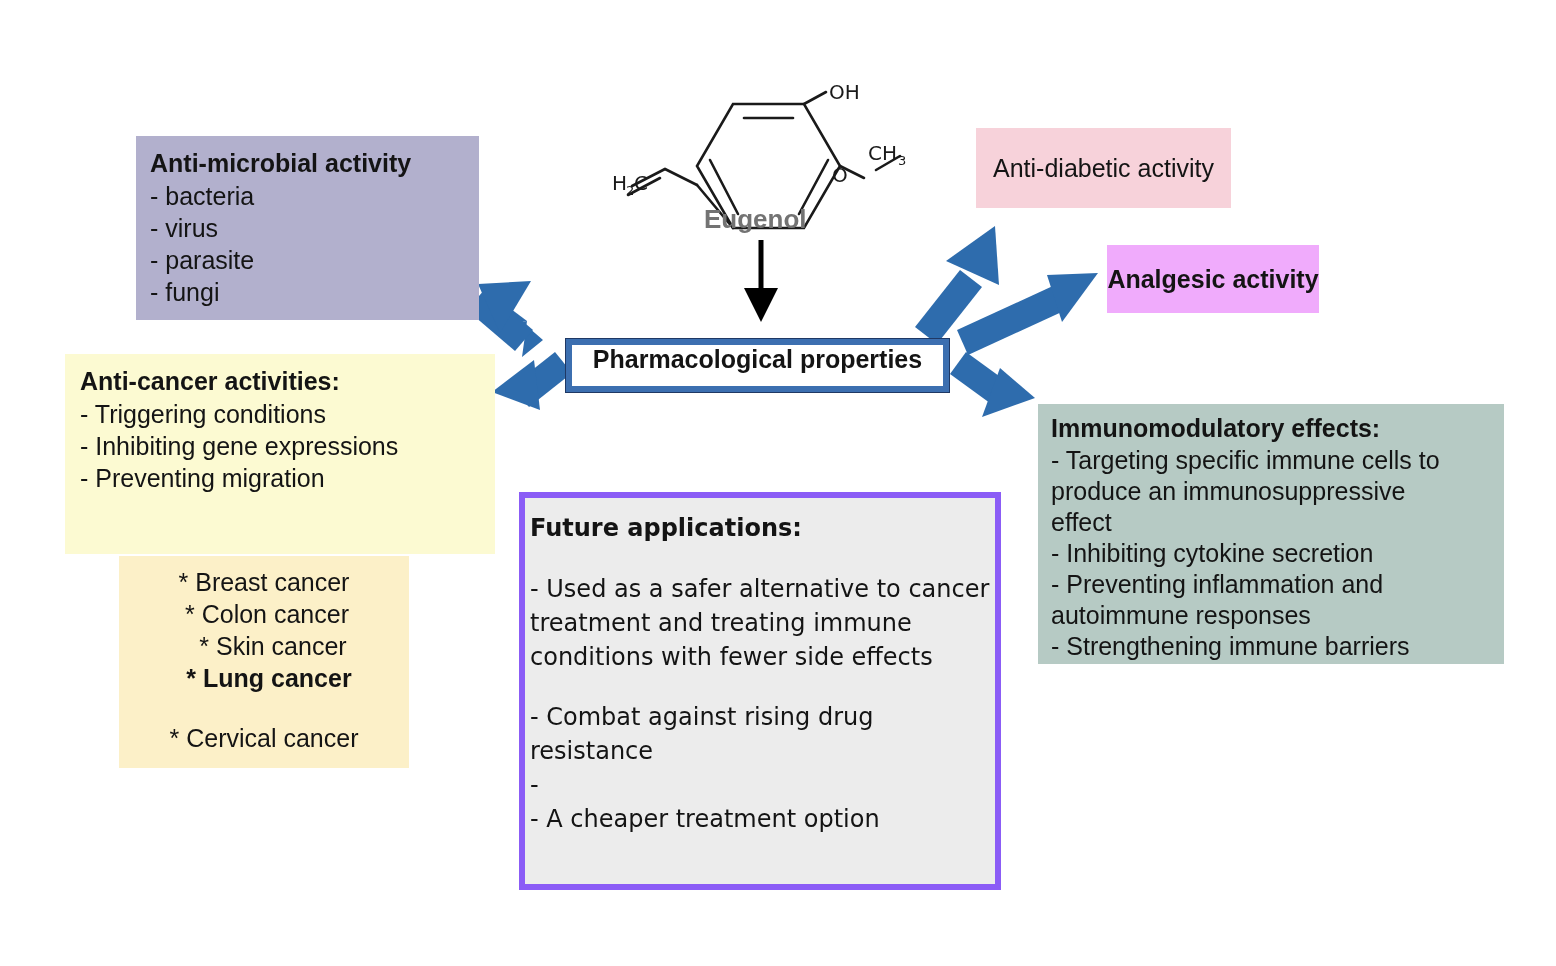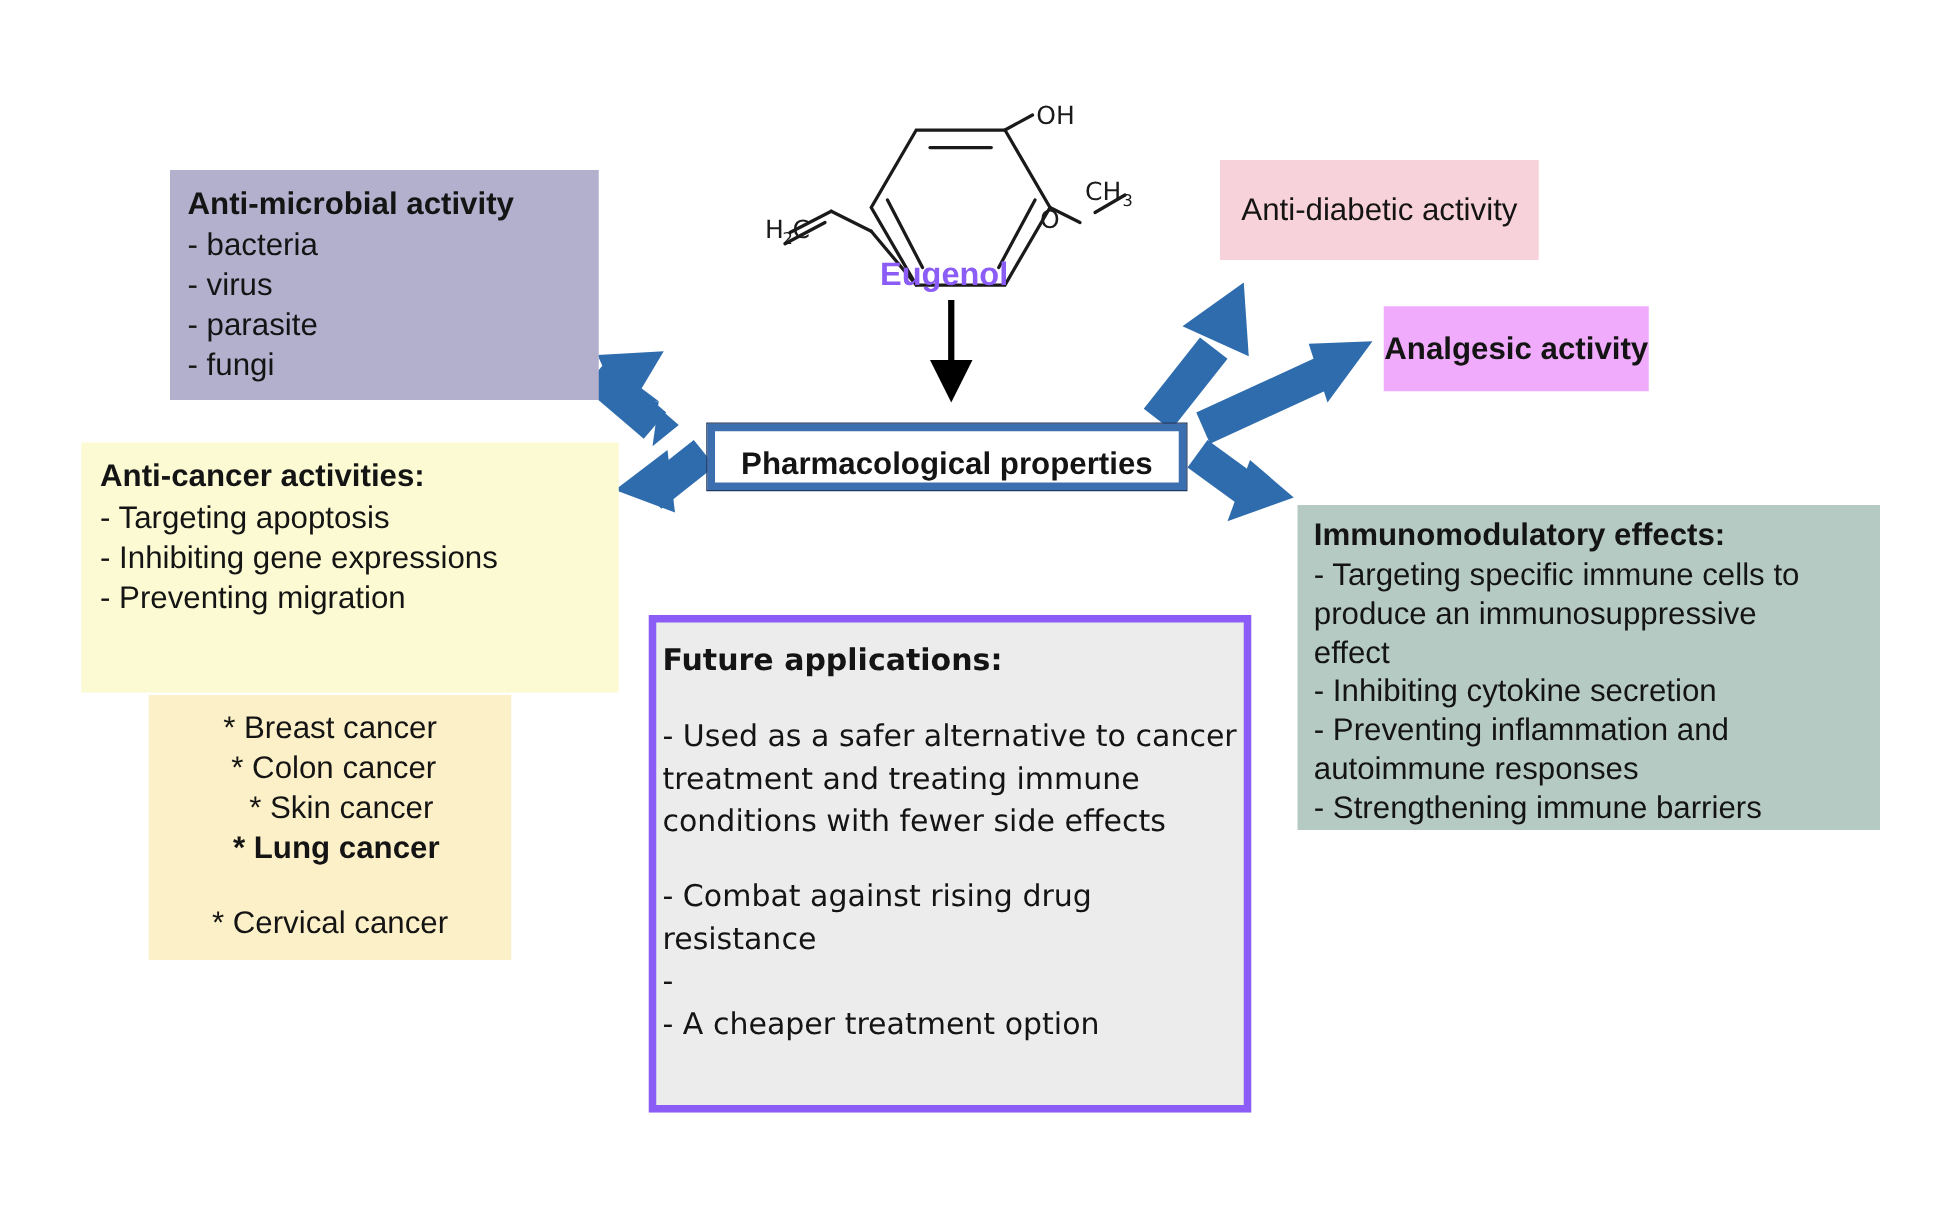--- a/index.html
+++ b/index.html
@@ -37,24 +37,24 @@
   #immuno .ttl{font-size:25px;line-height:33px;}
   
   #future{left:519px;top:492px;width:482px;height:398px;background:#ececec;
           border:6px solid #8b5cf6;padding:12px 0 0 5px;
           font-family:"DejaVu Sans",sans-serif;font-size:24px;line-height:34px;}
   #future .ttl{font-size:24px;font-weight:bold;line-height:36px;}
   #future .gap{display:block;height:26px;}
   
   #central{left:566px;top:339px;width:383px;height:53px;background:#ffffff;
            border:6px solid #3c6fb0;outline:1px solid #1f3864;
-           display:flex;align-items:flex-end;justify-content:center;}
+           display:flex;align-items:flex-start;justify-content:center;}
   #central .lbl{font-size:25px;font-weight:bold;}
   
-  #eugenol-label{left:704px;top:204px;width:160px;font-size:26px;font-weight:bold;color:#8b5cf6;}
+  #eugenol-label{left:704px;top:204px;width:160px;font-size:26px;font-weight:bold;color:#737373;}
   
   .ovl{position:absolute;left:0;top:0;width:1556px;height:966px;pointer-events:none;}
 </style>
 </head>
 <body>
 
 <div class="stage">
 
   <svg class="ovl" viewBox="0 0 1556 966">
     <g stroke="#1a1a1a" stroke-width="2.6" fill="none" stroke-linecap="round">
@@ -133,21 +133,21 @@
   <div class="box" id="antimicrobial">
     <div class="ttl">Anti-microbial activity</div>
     <div>- bacteria</div>
     <div>- virus</div>
     <div>- parasite</div>
     <div>- fungi</div>
   </div>
 
   <div class="box" id="anticancer">
     <div class="ttl">Anti-cancer activities:</div>
-    <div>- Targeting apoptosis</div>
+    <div>- Triggering conditions</div>
     <div>- Inhibiting gene expressions</div>
     <div>- Preventing migration</div>
   </div>
 
   <div class="box" id="cancertypes">
     <span class="ln i0">* Breast cancer</span>
     <span class="ln i1">* Colon cancer</span>
     <span class="ln i2">* Skin cancer</span>
     <span class="ln i3">* Lung cancer</span>
     <span class="ln i4">* Cervical cancer</span>

